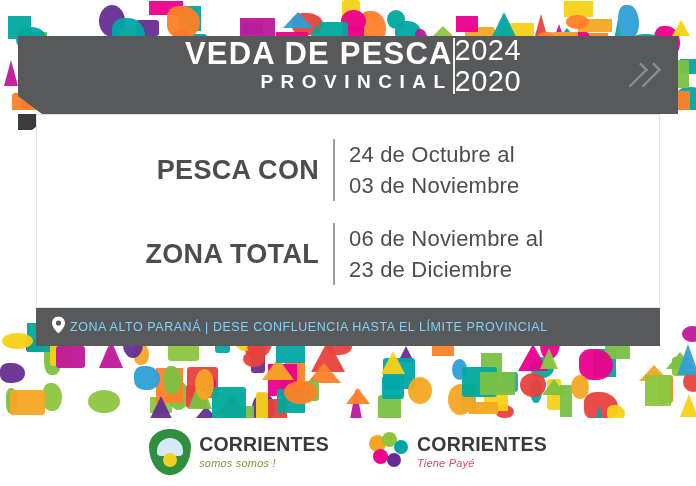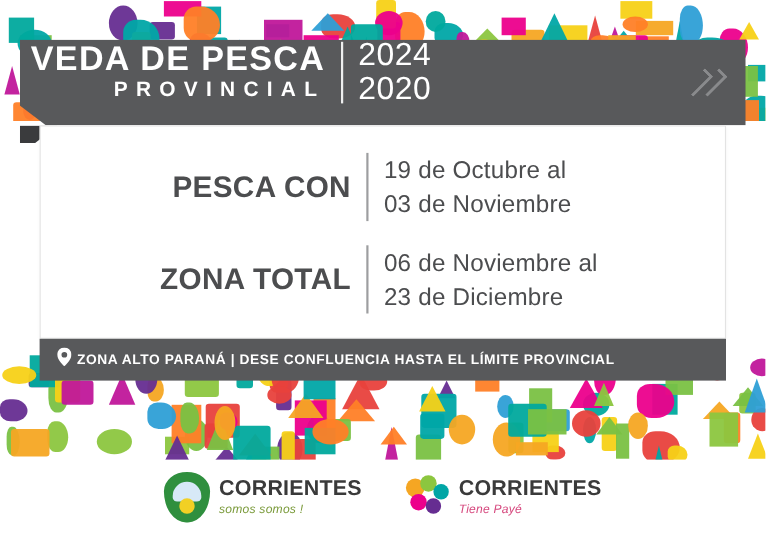--- a/index.html
+++ b/index.html
@@ -42,22 +42,21 @@
     position: absolute;
     left: 18px; top: 114px;
     width: 34px; height: 16px;
     background: #3a3b3d;
     clip-path: polygon(0 0, 34px 0, 14px 16px, 0 16px);
     z-index: 4;
   }
   .banner-inner {
     position: absolute;
     left: 0; top: 0; width: 660px; height: 60px;
-    display: flex; align-items: center; justify-content: flex-start;
-    gap: 14px;
+    display: flex; align-items: center; justify-content: center;
     padding-left: 10px;
   }
   .title-left { text-align: right; color: #ffffff; }
   .title-line1 {
     font-size: 31px; font-weight: bold; letter-spacing: 1.2px;
     line-height: 32px;
   }
   .title-line2 {
     font-size: 19px; font-weight: bold; letter-spacing: 7.5px;
     line-height: 24px; padding-left: 6px;
@@ -125,23 +124,23 @@
   .zone {
     position: absolute;
     left: 36px; top: 308px;
     width: 624px; height: 38px;
     background: #58595b;
     display: flex; align-items: center;
     padding-left: 34px;
     z-index: 6;
   }
   .zone-text {
-    color: #ffffff;
+    color: #7dd3fc;
     font-size: 12.5px;
-    font-weight: bold;
+    font-weight: normal;
     letter-spacing: .55px;
   }
   .pin {
     position: absolute;
     left: 16px; top: 50%; transform: translateY(-50%);
   }
 
   
   .logos {
     position: absolute;
@@ -436,21 +435,21 @@
     </div>
   </div>
 
   <div class="card">
     <div class="row row-1">
       <div class="label">
         <div>PESCA CON</div>
       </div>
       <div class="vbar"></div>
       <div class="dates">
-        <div>19 de Octubre  al</div>
+        <div>24 de Octubre  al</div>
         <div>03 de Noviembre</div>
       </div>
     </div>
 
     <div class="row row-2">
       <div class="label">
         <div>ZONA TOTAL</div>
       </div>
       <div class="vbar"></div>
       <div class="dates">

